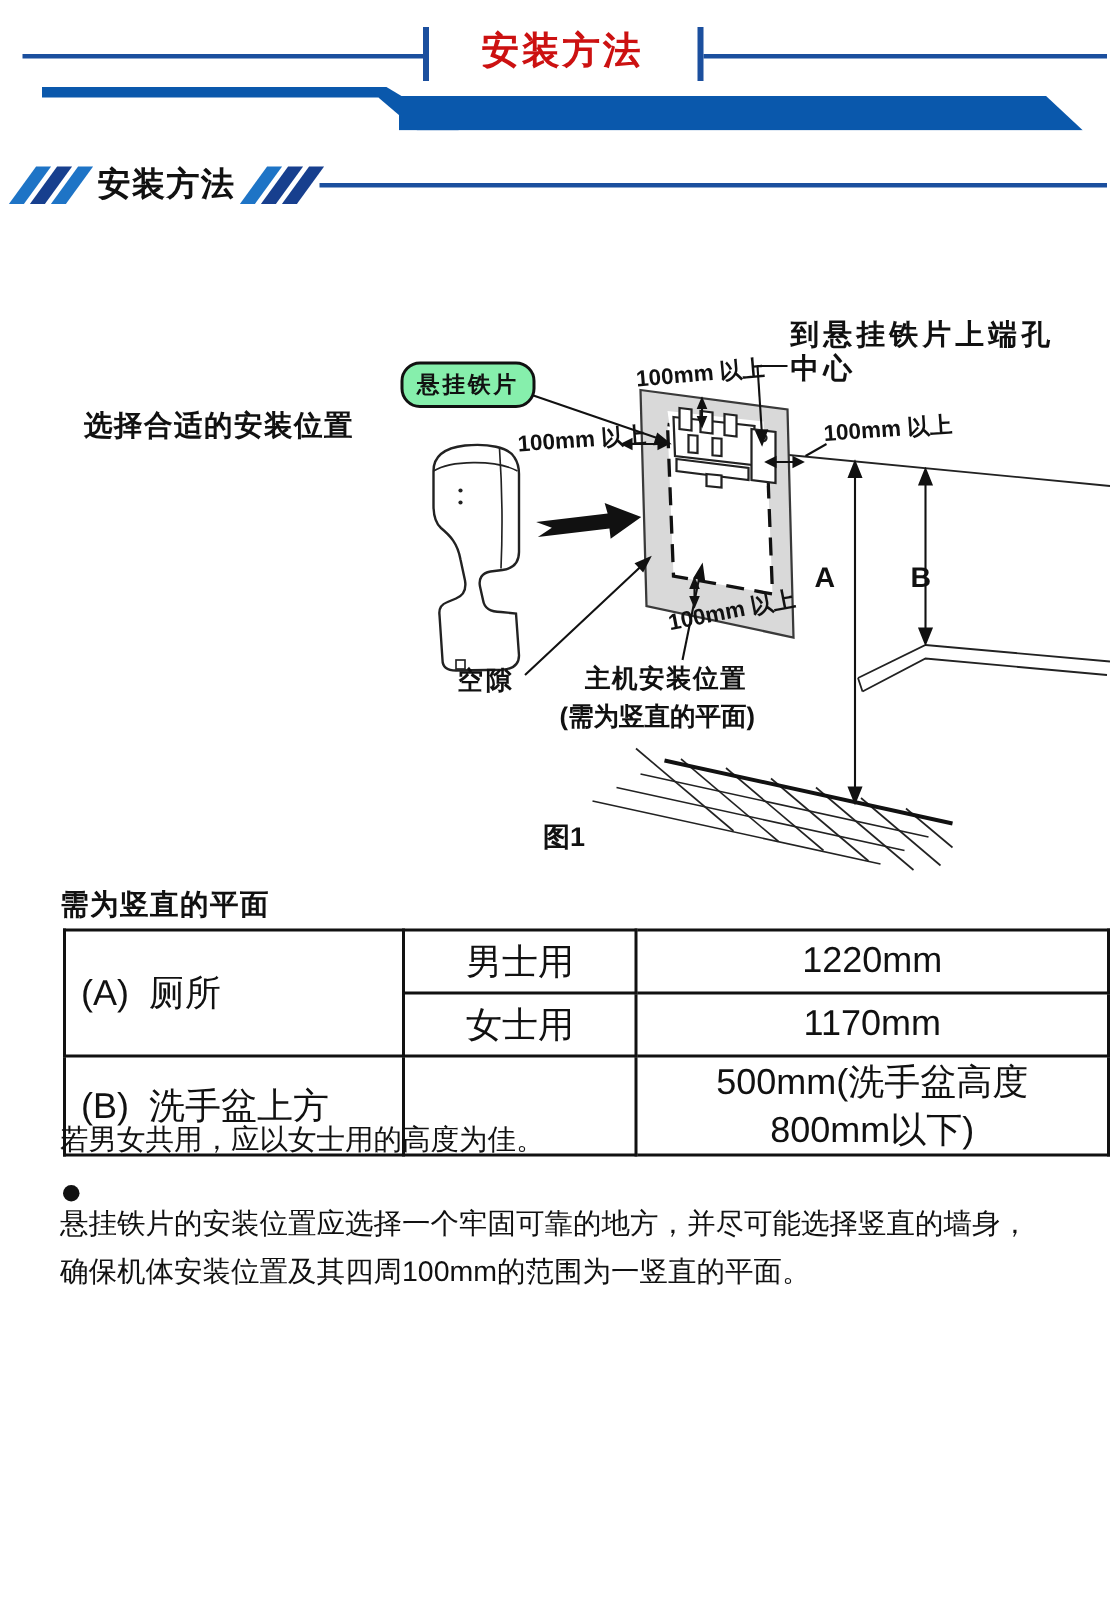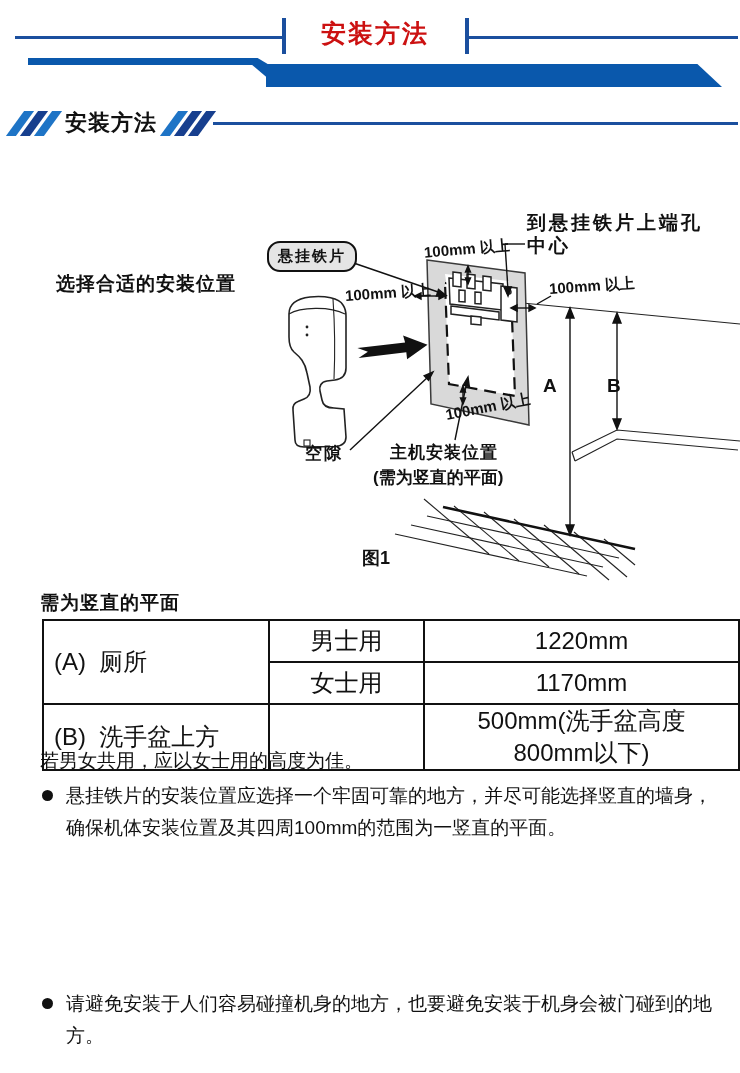--- a/index.html
+++ b/index.html
@@ -26,35 +26,35 @@
 
   .step-head{position:absolute;left:38px;top:180px;font-weight:bold;font-size:21px;}
   .step-no{font-weight:400;font-size:31px;vertical-align:-3px;margin-right:8px;}
   .choose{position:absolute;left:56px;top:271px;font-weight:bold;font-size:19px;letter-spacing:1px;}
 
   
   #diagram{position:absolute;left:255px;top:210px;width:485px;height:372px;}
   #diagram svg{position:absolute;left:0;top:0;}
   .dlab{position:absolute;font-weight:bold;white-space:nowrap;}
   .plate-box{position:absolute;left:12px;top:31px;border:2.2px solid #111;border-radius:13px;
-             padding:4px 9px;font-size:15px;font-weight:bold;letter-spacing:2px;background:#e5e5e5;}
+             padding:4px 9px;font-size:15px;font-weight:bold;letter-spacing:2px;background:#86efac;}
   .dim{font-size:15px;font-weight:600;white-space:nowrap;position:absolute;}
 
   
   .tbl-title{position:absolute;left:40px;top:590px;font-size:19px;font-weight:bold;letter-spacing:1px;}
   table.heights{position:absolute;left:42px;top:619px;border-collapse:collapse;table-layout:fixed;}
   table.heights td{border:2px solid #111;font-size:24px;height:38px;white-space:pre-wrap;}
   td.c-loc{width:222px;padding-left:10px;}
   td.c-user{width:157px;text-align:center;}
   td.c-val{width:285px;text-align:center;}
   td.c-val-b{font-size:18px;padding:0 18px;}
 
   
   .note{position:absolute;font-size:19px;line-height:32px;}
-  .bullet{display:flex;}
+  .bullet{display:flex;flex-direction:column;}
   .dot{width:11px;height:11px;border-radius:50%;background:#111;margin:10px 13px 0 2px;flex:none;}
   .bold{font-weight:bold;}
 </style>
 </head>
 <body>
 
 <div id="page">
 
   <div class="hdr-line" style="left:15px;top:36px;width:267px;"></div>
   <div class="hdr-tick" style="left:282px;top:18px;"></div>
@@ -214,18 +214,14 @@
 
   <div class="note" style="left:40px;top:745px;">若男女共用，应以女士用的高度为佳。</div>
 
   <div class="note bullet" style="left:40px;top:780px;width:690px;">
     <span class="dot"></span>
     <span style="width:655px;">悬挂铁片的安装位置应选择一个牢固可靠的地方，并尽可能选择竖直的墙身，确保机体安装位置及其四周100mm的范围为一竖直的平面。</span>
   </div>
 
 
 
-  <div class="note bullet" style="left:40px;top:988px;width:695px;">
-    <span class="dot"></span>
-    <span style="width:662px;">请避免安装于人们容易碰撞机身的地方，也要避免安装于机身会被门碰到的地方。</span>
-  </div>
 
 </div>
 
 </body></html>

